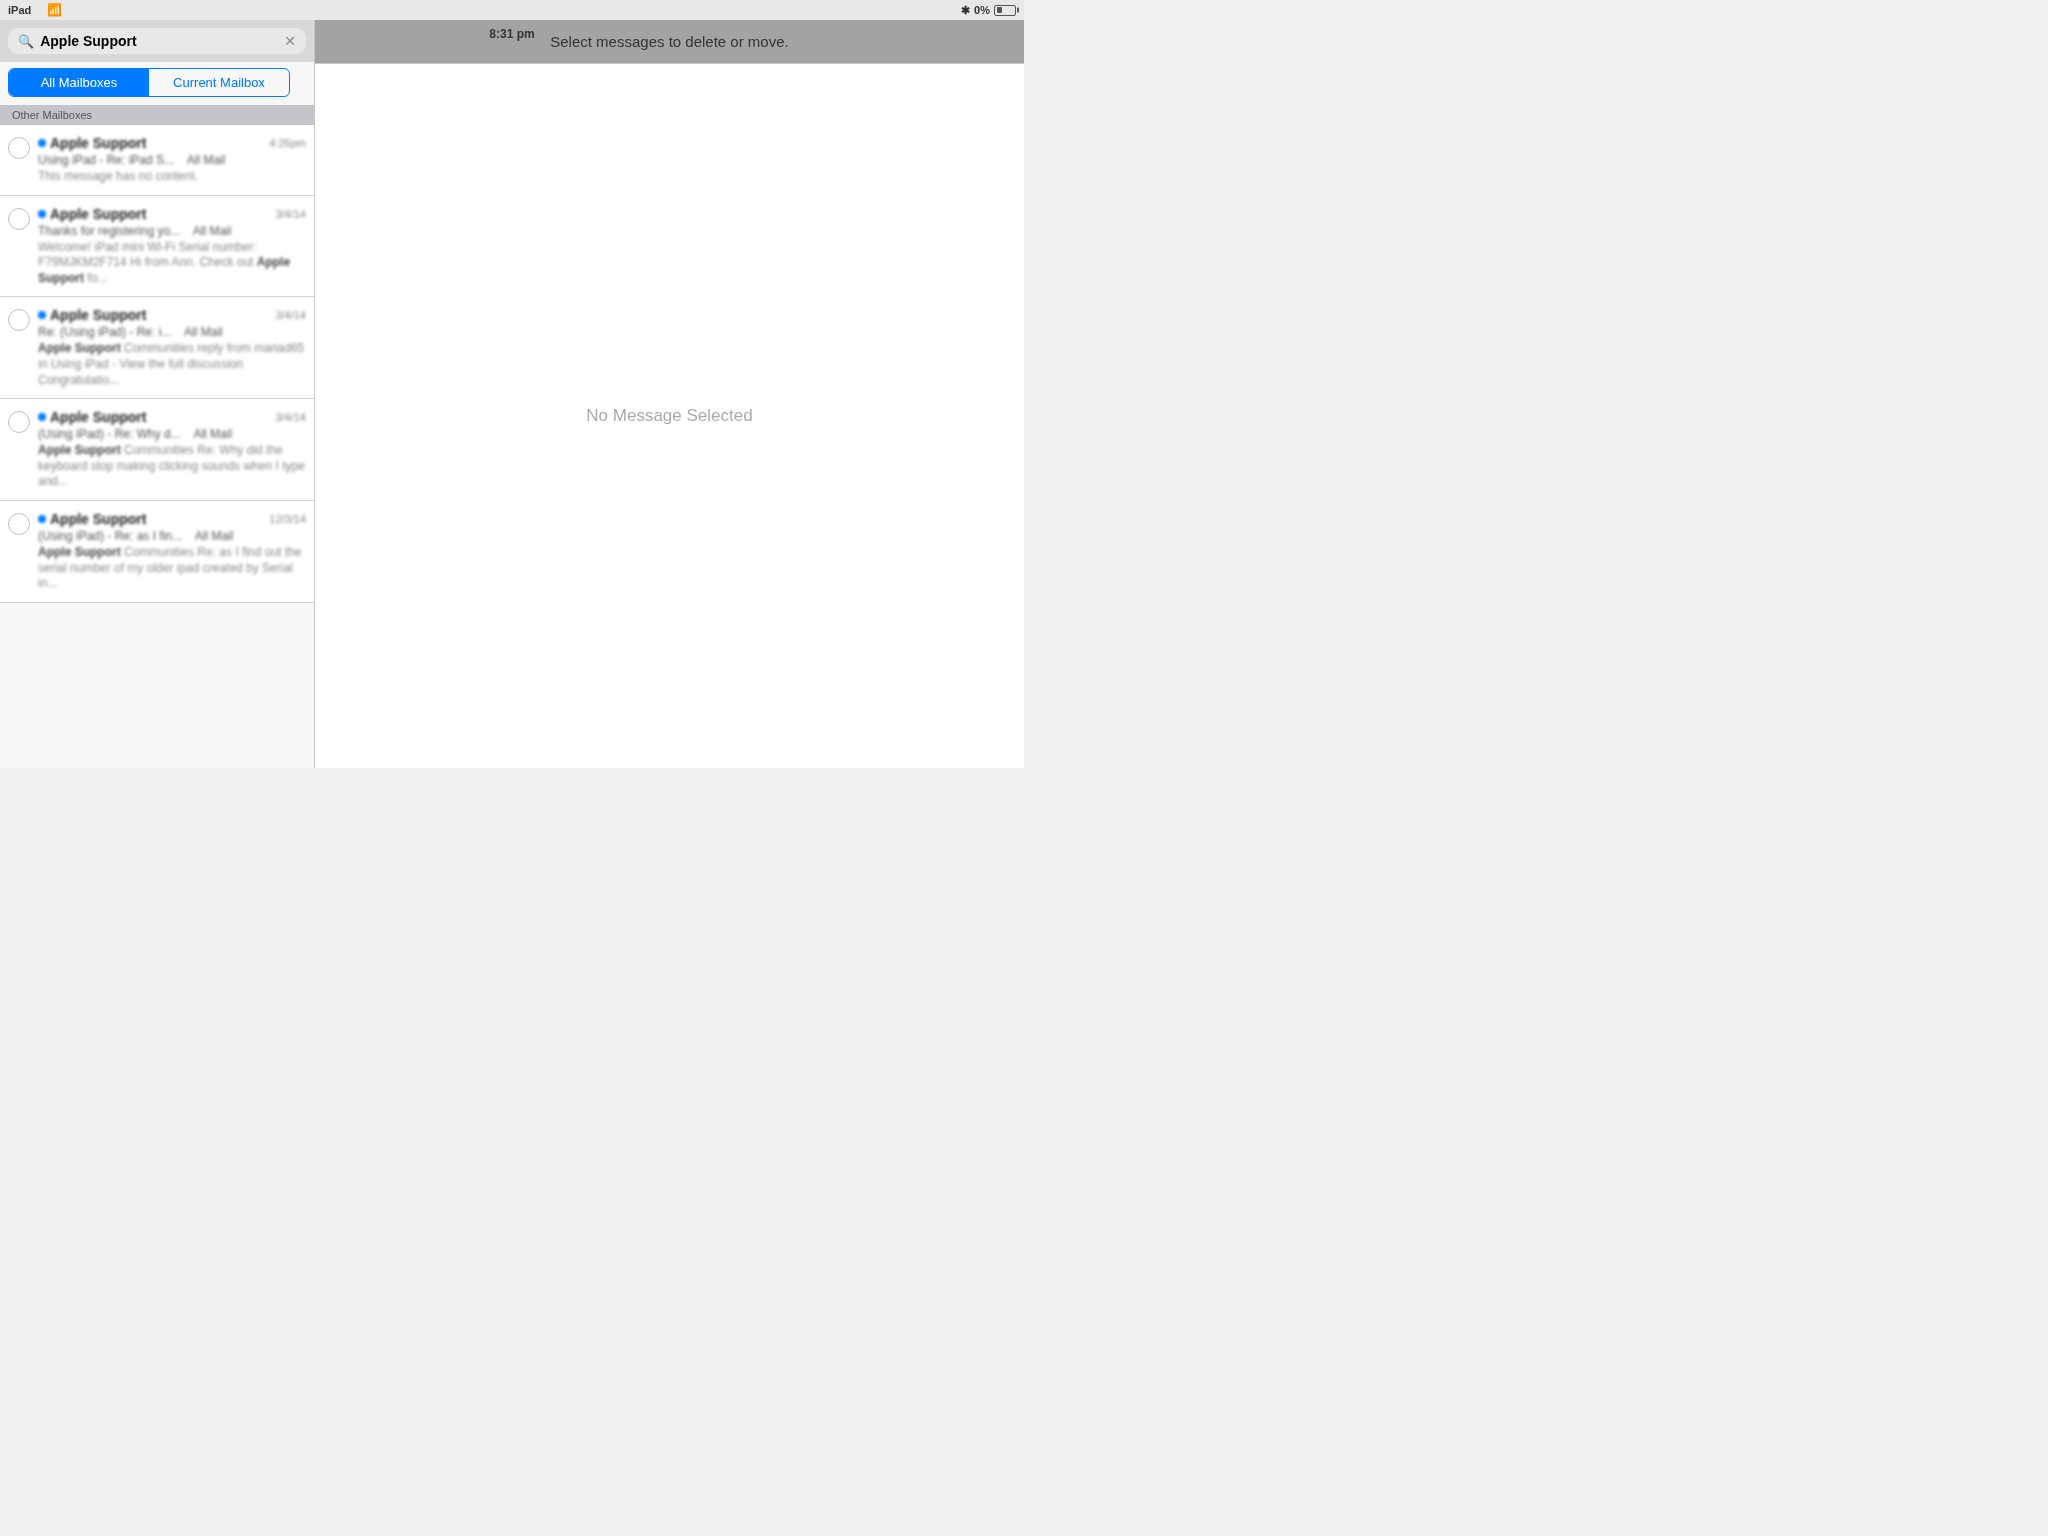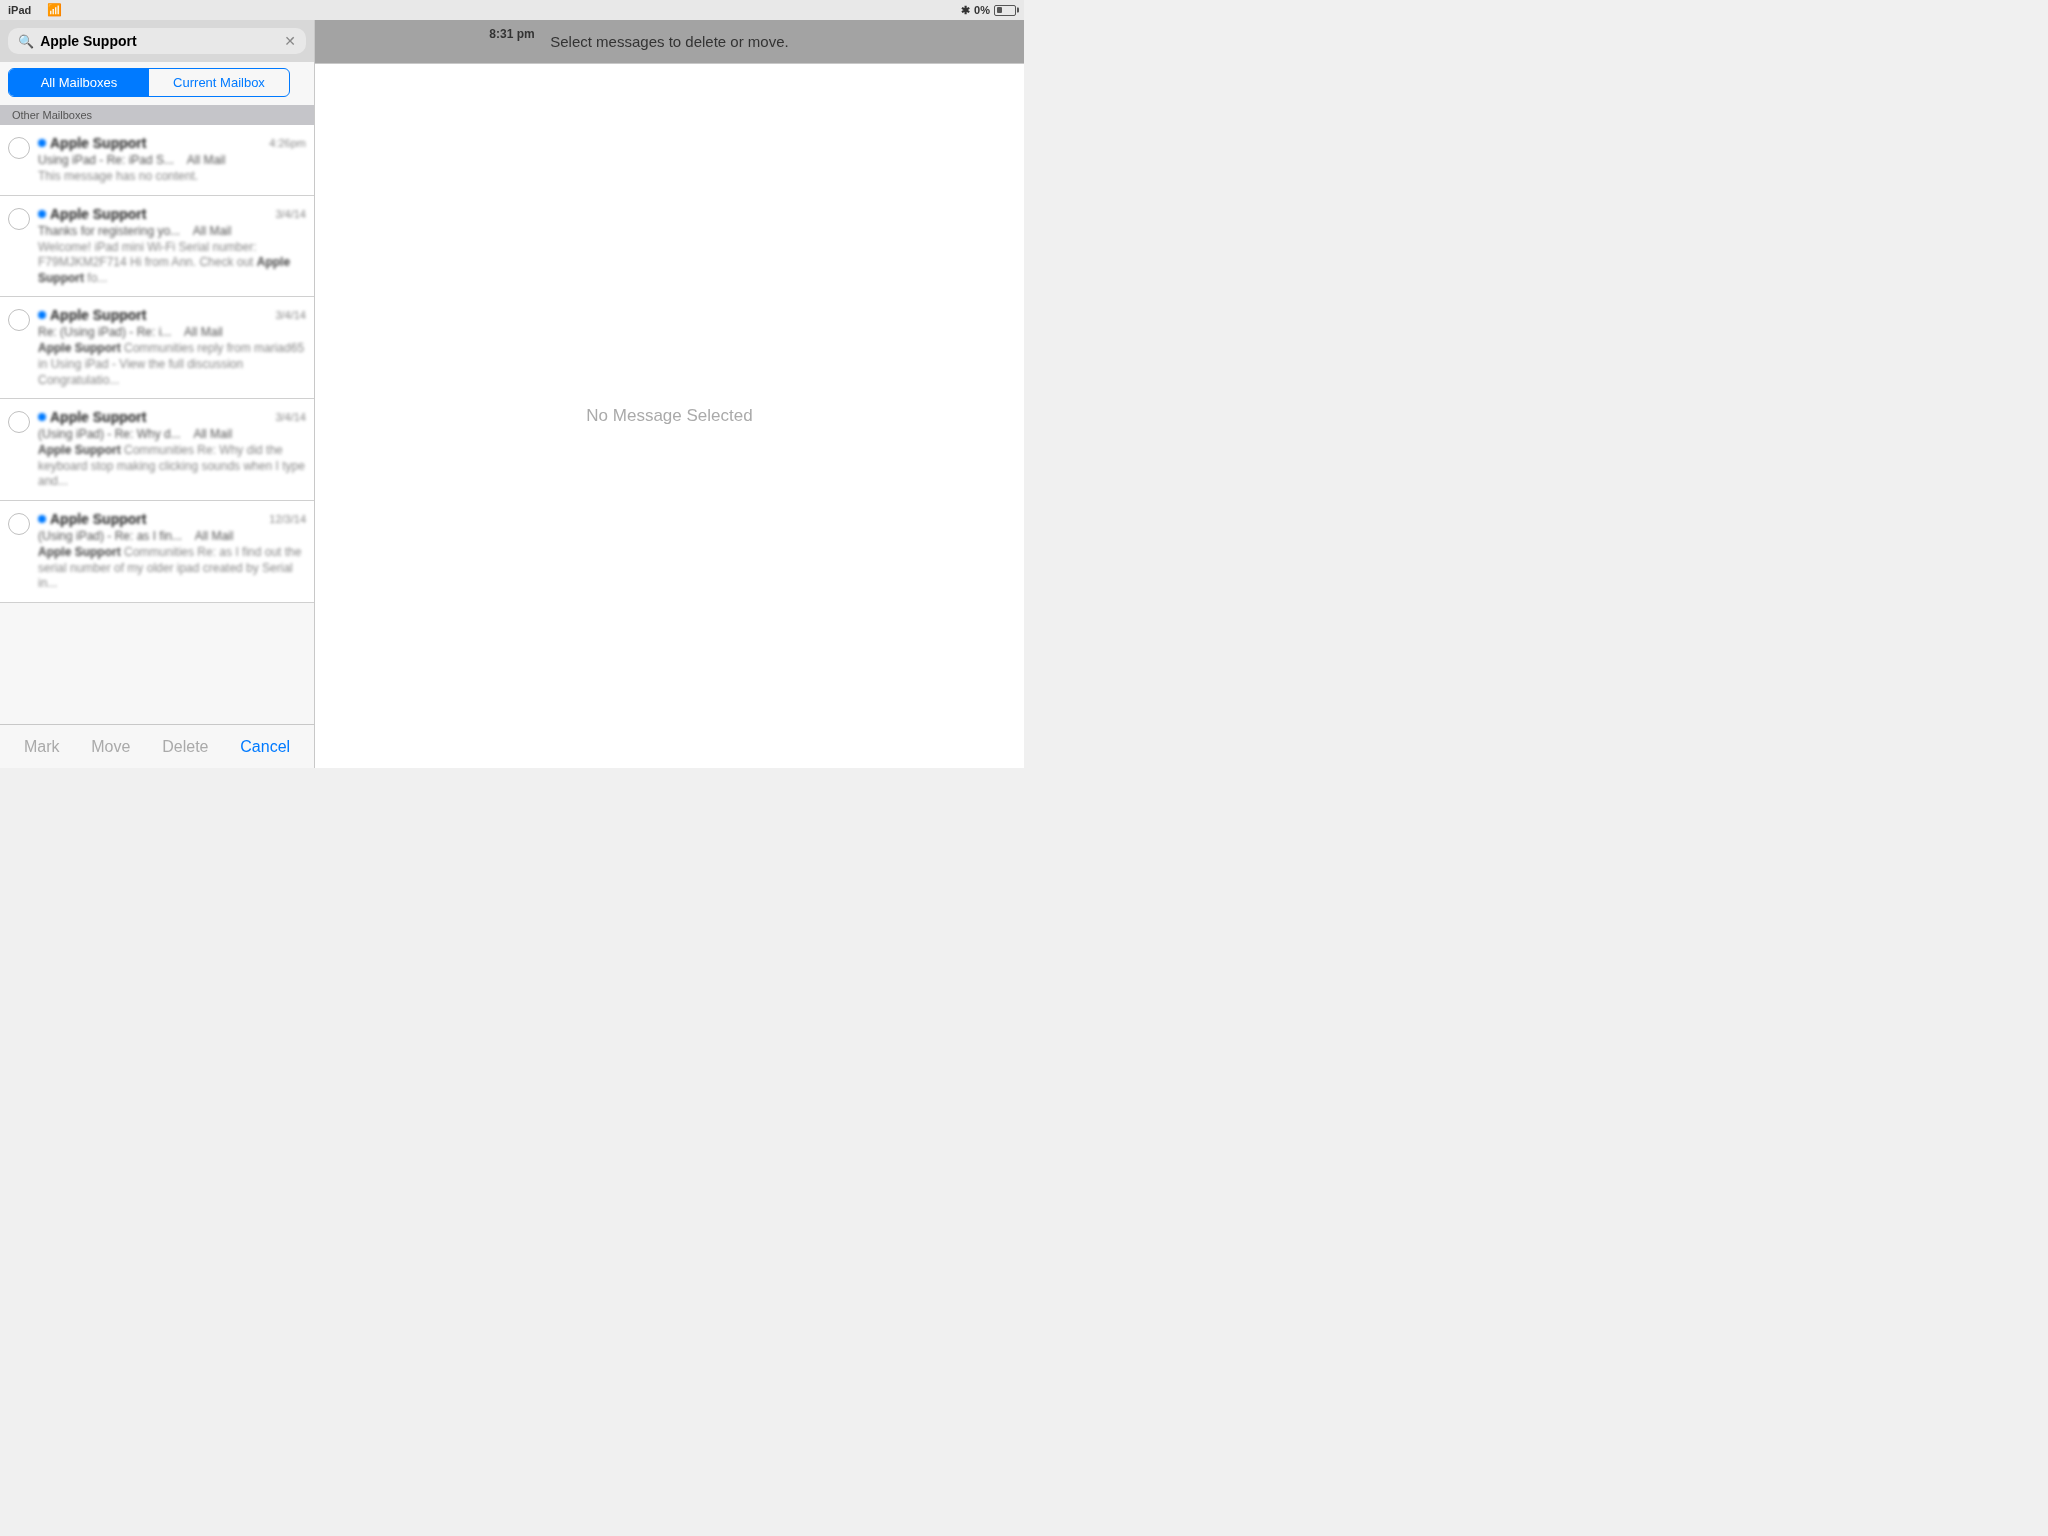--- a/index.html
+++ b/index.html
@@ -369,26 +369,20 @@
             </div>
             <span class="mail-time">12/3/14</span>
           </div>
           <div class="mail-subject-row">(Using iPad) - Re: as I fin... &nbsp;&nbsp; All Mail</div>
           <div class="mail-preview"><strong>Apple Support</strong> Communities Re: as I find out the serial number of my older ipad created by Serial in...</div>
         </div>
       </div>
 
     </div>
 
-    <div class="bottom-toolbar">
-      <span class="toolbar-btn">Mark</span>
-      <span class="toolbar-btn">Move</span>
-      <span class="toolbar-btn">Delete</span>
-      <span class="toolbar-btn blue">Cancel</span>
-    </div>
 
   </div>
 
   <div class="right-panel">
 
     <div class="right-header">
       <span class="right-header-text">Select messages to delete or move.</span>
     </div>
 
     <div class="right-content">

